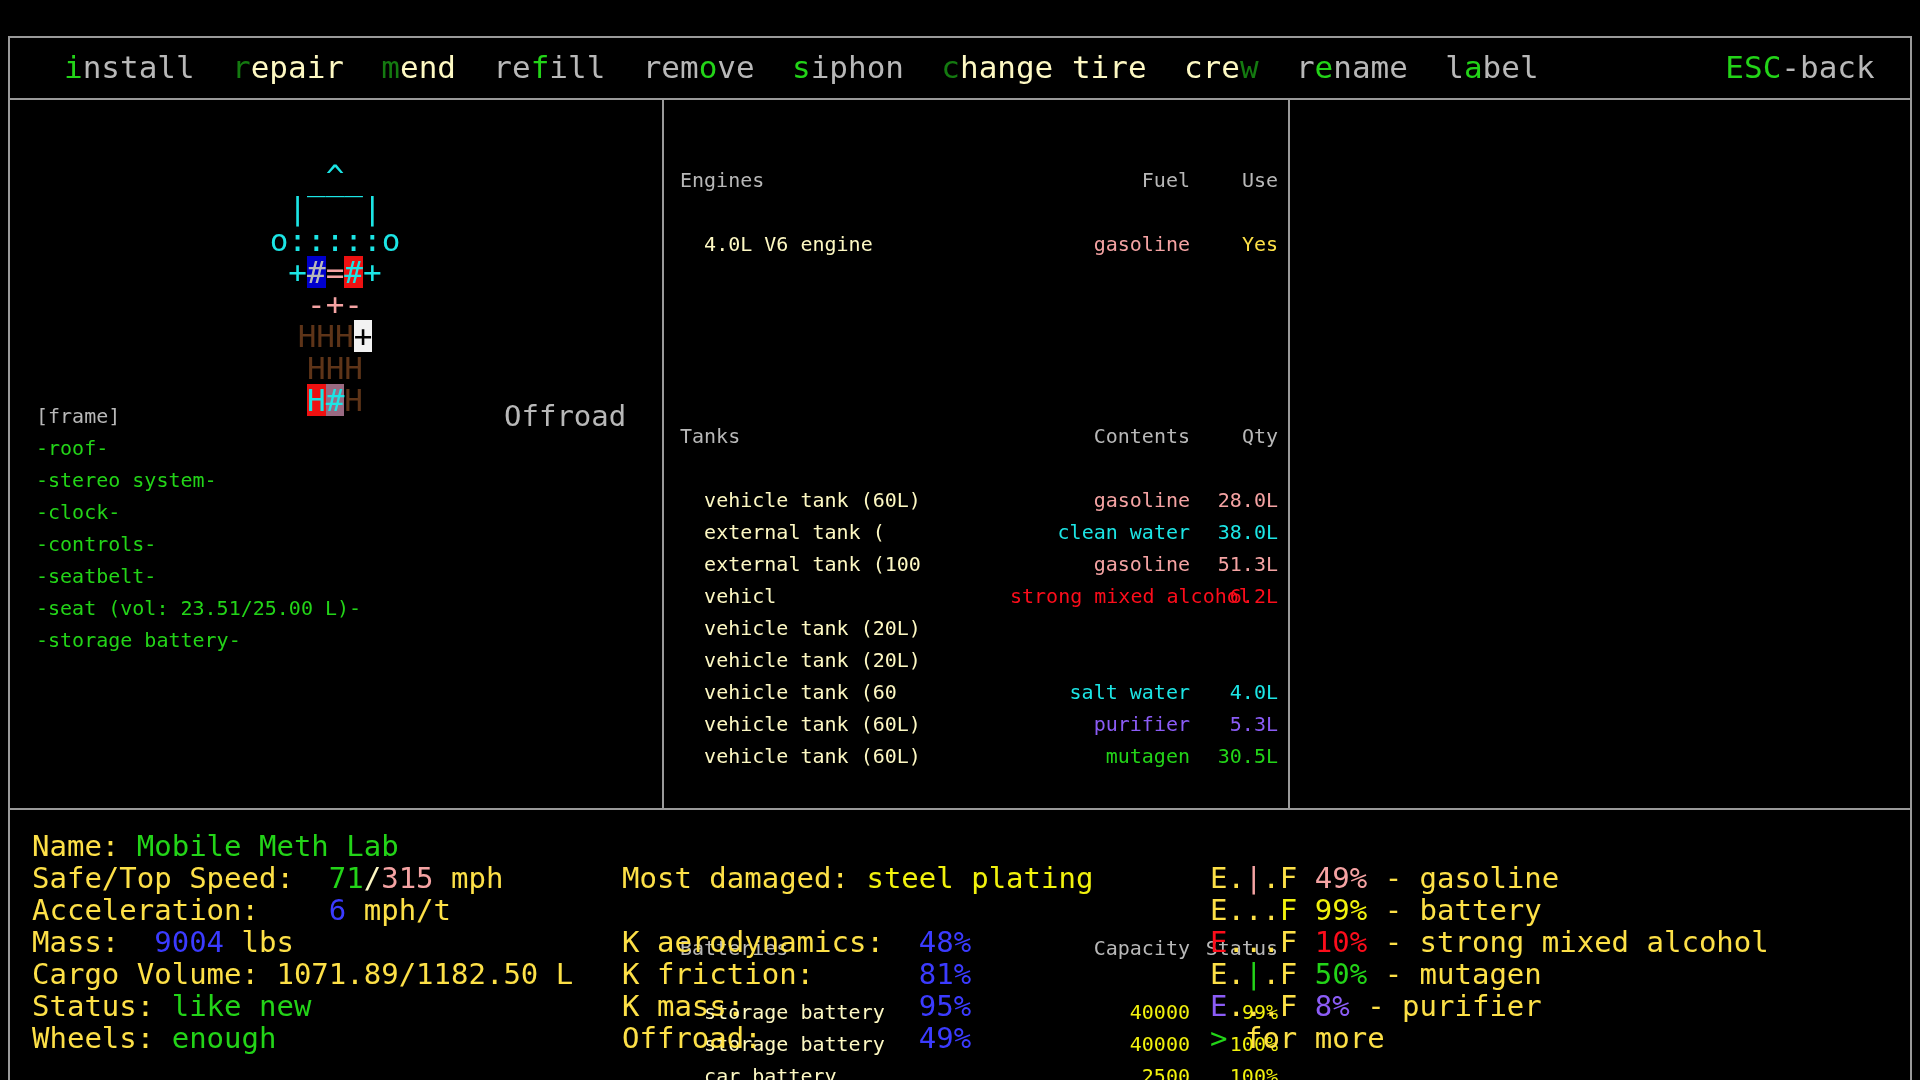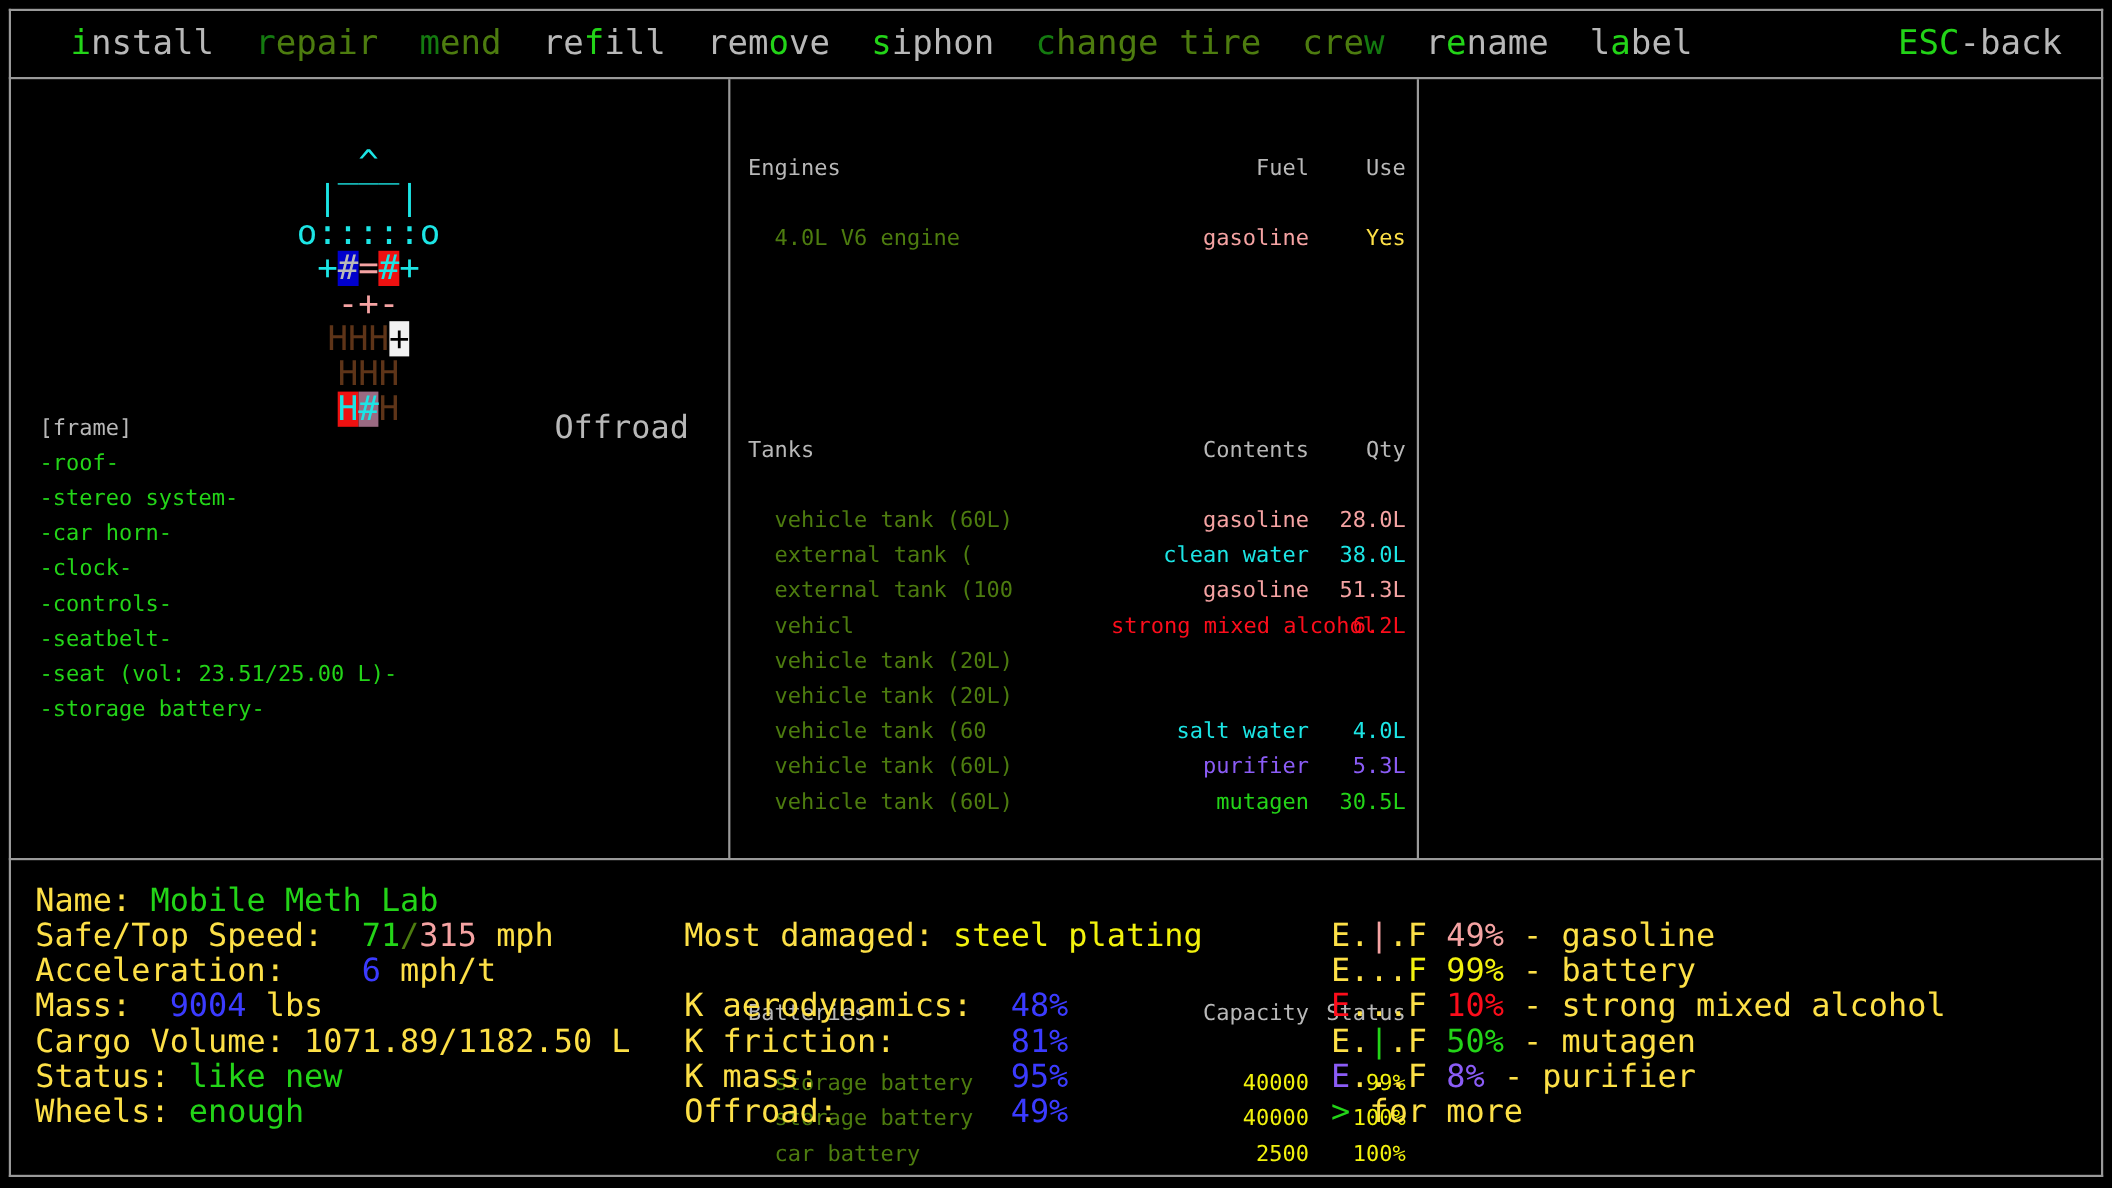--- a/index.html
+++ b/index.html
@@ -3,34 +3,34 @@
 <meta charset="utf-8">
 <style>
   html,body{margin:0;padding:0;background:#000;}
   body{
     width:1920px;height:1080px;overflow:hidden;
     font-family:"DejaVu Sans Mono","Liberation Mono",monospace;
     color:#a8a8a8;
   }
   
   .c-white   {color:#b8b8b8;}
-  .c-dkgray  {color:#4d7c0f;}
+  .c-dkgray  {color:#fef9c3;}
   .c-gray    {color:#fde047;}
   .c-green   {color:#23d418;}
   .c-dkgreen {color:#147a10;}
   .c-ltred   {color:#f5a3a3;}
   .c-red     {color:#fc0d1b;}
   .c-cyan    {color:#1ce5e5;}
   .c-blue    {color:#3b3bff;}
   .c-yellow  {color:#f2f20d;}
   .c-magenta {color:#8b5cf6;}
   .c-brown   {color:#5e3418;}
 
   
-  #screen{position:absolute;inset:0;background:#000;}
+  #screen{position:absolute;inset:0;background:#000;margin-top:28px;}
   .border{position:absolute;background:#9a9a9a;}
 
   
   #menubar{
     position:absolute;left:8px;top:8px;width:1904px;height:62px;
     display:flex;align-items:center;
     font-size:31px;letter-spacing:0px;white-space:pre;
   }
   #menubar .mi{white-space:pre;}
 
@@ -90,21 +90,21 @@
   <div class="border" style="left:8px;  top:70px;   width:1904px;height:2px;"></div>
   <div class="border" style="left:662px;top:72px;   width:2px;  height:708px;"></div>
   <div class="border" style="left:1288px;top:72px;  width:2px;  height:708px;"></div>
   <div class="border" style="left:8px;  top:780px;  width:1904px;height:2px;"></div>
 
   <div id="menubar"><span>   </span><span class="mi"><span class="c-green">i</span><span class="c-white">nstall</span></span><span>  </span><span class="mi"><span class="c-dkgreen">r</span><span class="c-dkgray">epair</span></span><span>  </span><span class="mi"><span class="c-dkgreen">m</span><span class="c-dkgray">end</span></span><span>  </span><span class="mi"><span class="c-white">re</span><span class="c-green">f</span><span class="c-white">ill</span></span><span>  </span><span class="mi"><span class="c-white">rem</span><span class="c-green">o</span><span class="c-white">ve</span></span><span>  </span><span class="mi"><span class="c-green">s</span><span class="c-white">iphon</span></span><span>  </span><span class="mi"><span class="c-dkgreen">c</span><span class="c-dkgray">hange tire</span></span><span>  </span><span class="mi"><span class="c-dkgray">cre</span><span class="c-dkgreen">w</span><span class="c-dkgray"></span></span><span>  </span><span class="mi"><span class="c-white">r</span><span class="c-green">e</span><span class="c-white">name</span></span><span>  </span><span class="mi"><span class="c-white">l</span><span class="c-green">a</span><span class="c-white">bel</span></span><span style="flex: 1 1 0%;"></span><span class="mi"><span class="c-green">ESC</span><span class="c-white">-back</span></span><span>  </span></div>
 
   <div id="left-panel">
     <div id="vehicle-art"><div class="row"><span class="cell c-cyan">   ^   </span></div><div class="row"><span class="cell c-cyan"> |‾‾‾| </span></div><div class="row"><span class="cell c-cyan">o:::::o</span></div><div class="row"><span class="cell c-cyan">+</span><span class="cell c-white bg-blue">#</span><span class="cell c-ltred">=</span><span class="cell c-cyan bg-red">#</span><span class="cell c-cyan">+</span></div><div class="row"><span class="cell c-ltred"> -+- </span></div><div class="row"><span class="cell c-brown">HHH</span><span class="cell  bg-white" style="color: rgb(0, 0, 0);">+</span></div><div class="row"><span class="cell c-brown">HHH</span></div><div class="row"><span class="cell c-cyan bg-red">H</span><span class="cell c-cyan bg-mauve">#</span><span class="cell c-brown">H</span></div></div>
     <div id="interior-label" class="c-white">Offroad</div>
-    <div id="parts-list"><div class="c-white">[frame]</div><div class="c-green">-roof-</div><div class="c-green">-stereo system-</div><div class="c-green">-car horn-</div><div class="c-green">-clock-</div><div class="c-green">-controls-</div><div class="c-green">-seatbelt-</div><div class="c-green">-seat (vol: 23.51/25.00 L)-</div><div class="c-green">-storage battery-</div></div>
+    <div id="parts-list"><div class="c-white">[frame]</div><div class="c-green">-roof-</div><div class="c-green">-stereo system-</div><div class="c-green">-clock-</div><div class="c-green">-controls-</div><div class="c-green">-seatbelt-</div><div class="c-green">-seat (vol: 23.51/25.00 L)-</div><div class="c-green">-storage battery-</div></div>
   </div>
 
   <div id="mid-panel">
     <div class="tbl" id="tbl-engines"><div class="r"><span class="c-white name">Engines</span><span class="c-white col2">Fuel</span><span class="c-white col3">Use</span></div><div class="r">&nbsp;</div><div class="r"><span class="name"><span>  </span><span class="c-dkgray">4.0L V6 engine</span></span><span class="c-ltred col2">gasoline</span><span class="c-gray col3">Yes</span></div></div>
     <div style="height:32px;"></div>
     <div class="tbl" id="tbl-tanks"><div class="r"><span class="c-white name">Tanks</span><span class="c-white col2">Contents</span><span class="c-white col3">Qty</span></div><div class="r">&nbsp;</div><div class="r"><span class="name"><span>  </span><span class="c-dkgray">vehicle tank (60L)</span></span><span class="c-ltred col2">gasoline</span><span class="c-ltred col3">28.0L</span></div><div class="r"><span class="name"><span>  </span><span class="c-dkgray">external tank (</span></span><span class="c-cyan col2">clean water</span><span class="c-cyan col3">38.0L</span></div><div class="r"><span class="name"><span>  </span><span class="c-dkgray">external tank (100</span></span><span class="c-ltred col2">gasoline</span><span class="c-ltred col3">51.3L</span></div><div class="r"><span class="name"><span>  </span><span class="c-dkgray">vehicl</span></span><span class="c-red col2">strong mixed alcohol</span><span class="c-red col3">6.2L</span></div><div class="r"><span class="name"><span>  </span><span class="c-dkgray">vehicle tank (20L)</span></span><span class="c-gray col2"></span><span class="c-gray col3"></span></div><div class="r"><span class="name"><span>  </span><span class="c-dkgray">vehicle tank (20L)</span></span><span class="c-gray col2"></span><span class="c-gray col3"></span></div><div class="r"><span class="name"><span>  </span><span class="c-dkgray">vehicle tank (60</span></span><span class="c-cyan col2">salt water</span><span class="c-cyan col3">4.0L</span></div><div class="r"><span class="name"><span>  </span><span class="c-dkgray">vehicle tank (60L)</span></span><span class="c-magenta col2">purifier</span><span class="c-magenta col3">5.3L</span></div><div class="r"><span class="name"><span>  </span><span class="c-dkgray">vehicle tank (60L)</span></span><span class="c-green col2">mutagen</span><span class="c-green col3">30.5L</span></div></div>
     <div style="height:32px;"></div>
     <div class="tbl" id="tbl-batteries"><div class="r"><span class="c-white name">Batteries</span><span class="c-white col2">Capacity</span><span class="c-white col3">Status</span></div><div class="r">&nbsp;</div><div class="r"><span class="name"><span>  </span><span class="c-dkgray">storage battery</span></span><span class="c-yellow col2">40000</span><span class="c-yellow col3">99%</span></div><div class="r"><span class="name"><span>  </span><span class="c-dkgray">storage battery</span></span><span class="c-yellow col2">40000</span><span class="c-yellow col3">100%</span></div><div class="r"><span class="name"><span>  </span><span class="c-dkgray">car battery</span></span><span class="c-yellow col2">2500</span><span class="c-yellow col3">100%</span></div></div>
   </div>
 

